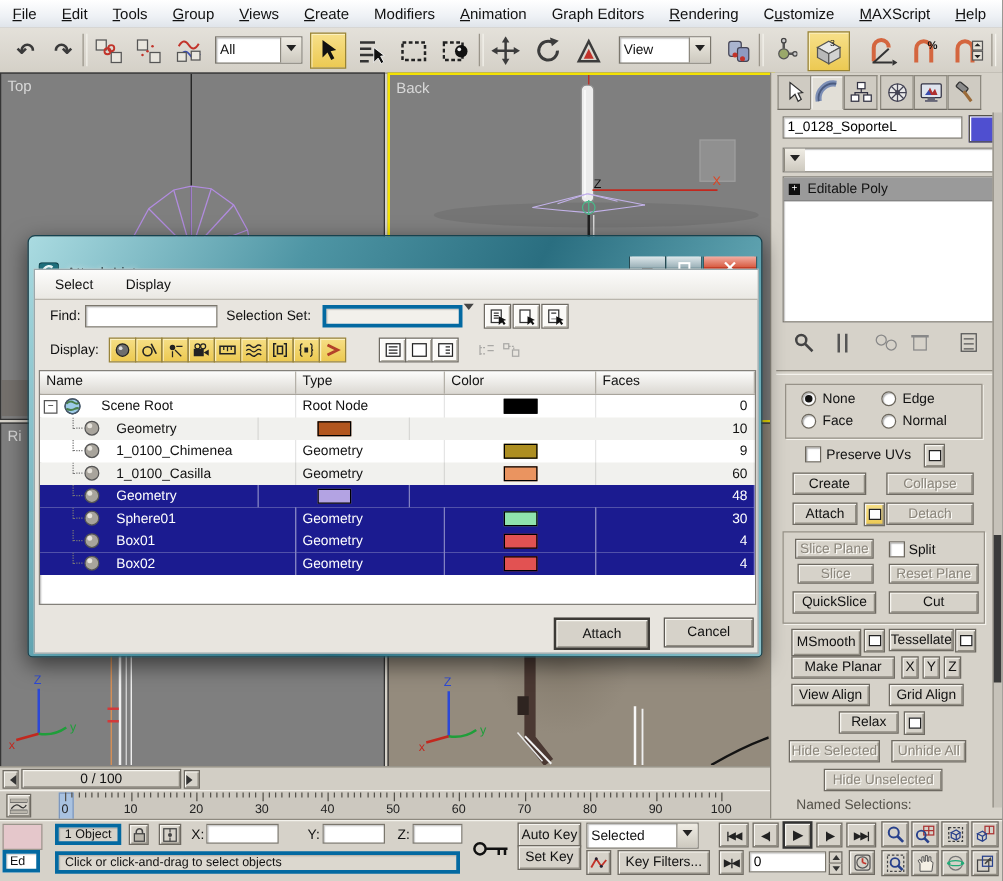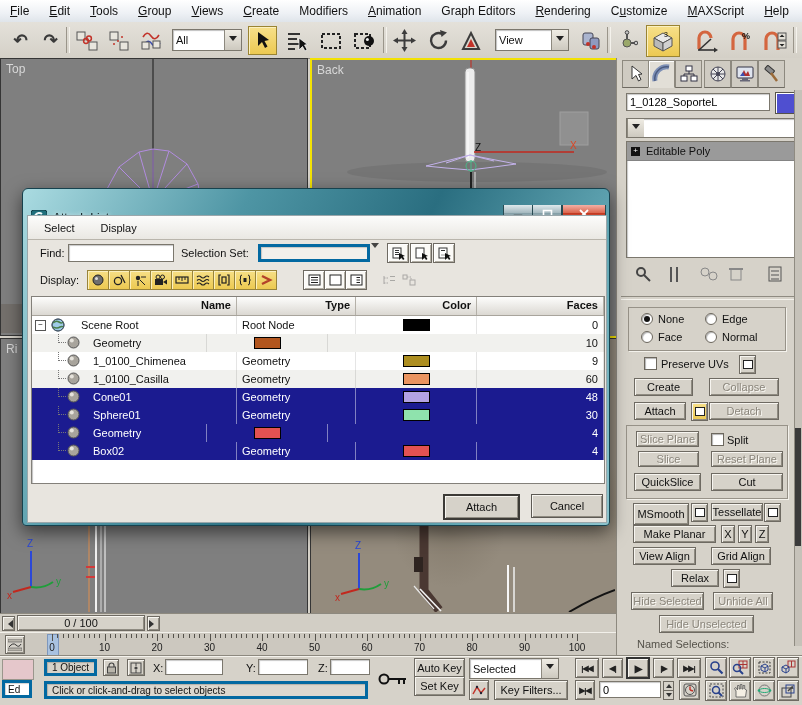--- a/index.html
+++ b/index.html
@@ -72,21 +72,21 @@
   #dlg-menu{position:absolute;left:0;top:0;width:100%;height:23px;background:linear-gradient(#fcfcfb,#eae8e3);border-bottom:1px solid #b9b5ac;display:flex;align-items:center;}
   #dlg-menu span{padding:3px 10px;margin-left:6px;}
   .drow-lbl{position:absolute;font-size:11px;}
   .ybtn{position:absolute;width:20px;height:18px;background:linear-gradient(#f6df86,#ecc951);border:1px solid #99843a;
     box-shadow:inset 1px 1px 0 #fbf0bf;display:flex;align-items:center;justify-content:center;}
   .wbtn{position:absolute;width:20px;height:18px;background:#fbfaf7;border:1px solid #6e6a62;
     box-shadow:inset 1px 1px 0 #fff,inset -1px -1px 0 #b3afa5;display:flex;align-items:center;justify-content:center;}
   .gbtn{position:absolute;width:19px;height:17px;display:flex;align-items:center;justify-content:center;opacity:.55;}
   #tbl{position:absolute;left:3px;top:80px;width:572px;height:186px;background:#fff;border:1px solid #83807a;
     box-shadow:inset 1px 1px 1px rgba(0,0,0,.25);overflow:hidden;}
-  #tbl-head{display:flex;height:18px;background:linear-gradient(#fdfdfc,#dbd8d2);border-bottom:1px solid #a8a49c;font-weight:bold;text-align:right;}
+  #tbl-head{display:flex;height:18px;background:linear-gradient(#fdfdfc,#dbd8d2);border-bottom:1px solid #a8a49c;font-weight:normal;}
   #tbl-head div{padding:2px 5px;border-right:1px solid #b4b0a8;box-sizing:border-box;}
   .trow{display:flex;height:18px;font-size:11px;align-items:stretch;background:#fff;}
   .trow.alt{background:#f1f1ee;}
   .tcell{display:flex;align-items:center;border-right:1px solid rgba(0,0,0,.10);box-sizing:border-box;padding:0 5px;overflow:hidden;white-space:nowrap;}
   .trow.sel .tcell{background:#1b1b90;color:#fff;border-right:1px solid rgba(255,255,255,.45);}
   .gut{position:relative;flex:0 0 56px;border-right:none !important;}
   .swatch{width:25px;height:10px;border:1px solid #000;margin:0 auto;}
   .dlg-btn{position:absolute;height:22px;background:#d6d2c9;border:1px solid #5d5a54;
     box-shadow:inset 1px 1px 0 #f7f5f0,inset -1px -1px 0 #8f8b81;
     display:flex;align-items:center;justify-content:center;font-size:11px;}
@@ -1050,21 +1050,20 @@
             </div>
             <div class="trow sel">
               <div class="tcell gut">
                 <span style="position:absolute;left:26px;top:0;height:9px;border-left:1px dotted #777"></span>
                 <span style="position:absolute;left:26px;top:8px;width:8px;border-top:1px dotted #777"></span>
                 <span style="position:absolute;left:35px;top:2px"><svg width="13" height="13" viewBox="0 0 13 13">
                     <circle cx="6.5" cy="6.5" r="5.5" fill="#a8a49c" stroke="#555"></circle>
                     <circle cx="4.8" cy="4.6" r="2" fill="#e6e3dc"></circle>
                   </svg></span>
               </div>
-              <div class="tcell" style="width: 149px; flex: 0 0 149px;">Cone01</div>
               <div class="tcell" style="flex: 0 0 119px;">Geometry</div>
               <div class="tcell" style="flex: 0 0 121px; justify-content: center;">
                 <span class="swatch" style="background: rgb(179, 163, 227);"></span>
               </div>
               <div class="tcell" style="flex: 1 1 0%; justify-content: flex-end;">48</div>
             </div>
             <div class="trow sel alt">
               <div class="tcell gut">
                 <span style="position:absolute;left:26px;top:0;height:9px;border-left:1px dotted #777"></span>
                 <span style="position:absolute;left:26px;top:8px;width:8px;border-top:1px dotted #777"></span>
@@ -1082,20 +1081,21 @@
             </div>
             <div class="trow sel">
               <div class="tcell gut">
                 <span style="position:absolute;left:26px;top:0;height:9px;border-left:1px dotted #777"></span>
                 <span style="position:absolute;left:26px;top:8px;width:8px;border-top:1px dotted #777"></span>
                 <span style="position:absolute;left:35px;top:2px"><svg width="13" height="13" viewBox="0 0 13 13">
                     <circle cx="6.5" cy="6.5" r="5.5" fill="#a8a49c" stroke="#555"></circle>
                     <circle cx="4.8" cy="4.6" r="2" fill="#e6e3dc"></circle>
                   </svg></span>
               </div>
+              <div class="tcell" style="width: 149px; flex: 0 0 149px;">Box01</div>
               <div class="tcell" style="flex: 0 0 119px;">Geometry</div>
               <div class="tcell" style="flex: 0 0 121px; justify-content: center;">
                 <span class="swatch" style="background: rgb(226, 82, 82);"></span>
               </div>
               <div class="tcell" style="flex: 1 1 0%; justify-content: flex-end;">4</div>
             </div>
             <div class="trow sel alt">
               <div class="tcell gut">
                 <span style="position:absolute;left:26px;top:0;height:9px;border-left:1px dotted #777"></span>
                 <span style="position:absolute;left:26px;top:8px;width:8px;border-top:1px dotted #777"></span>

